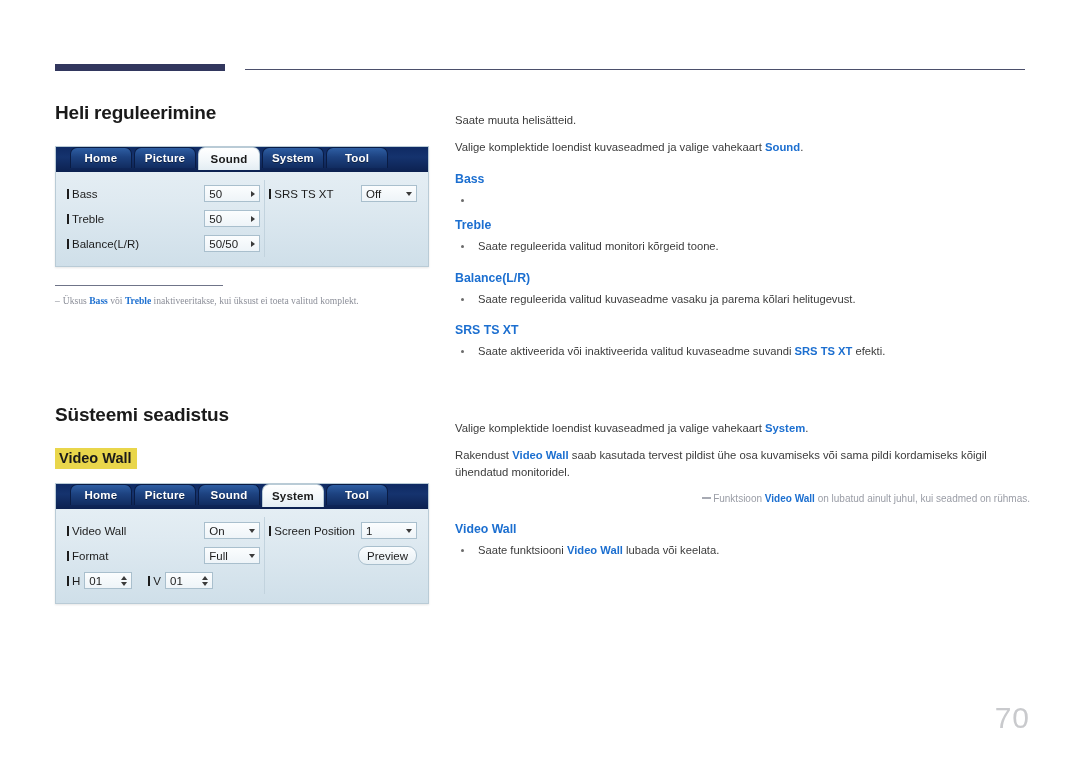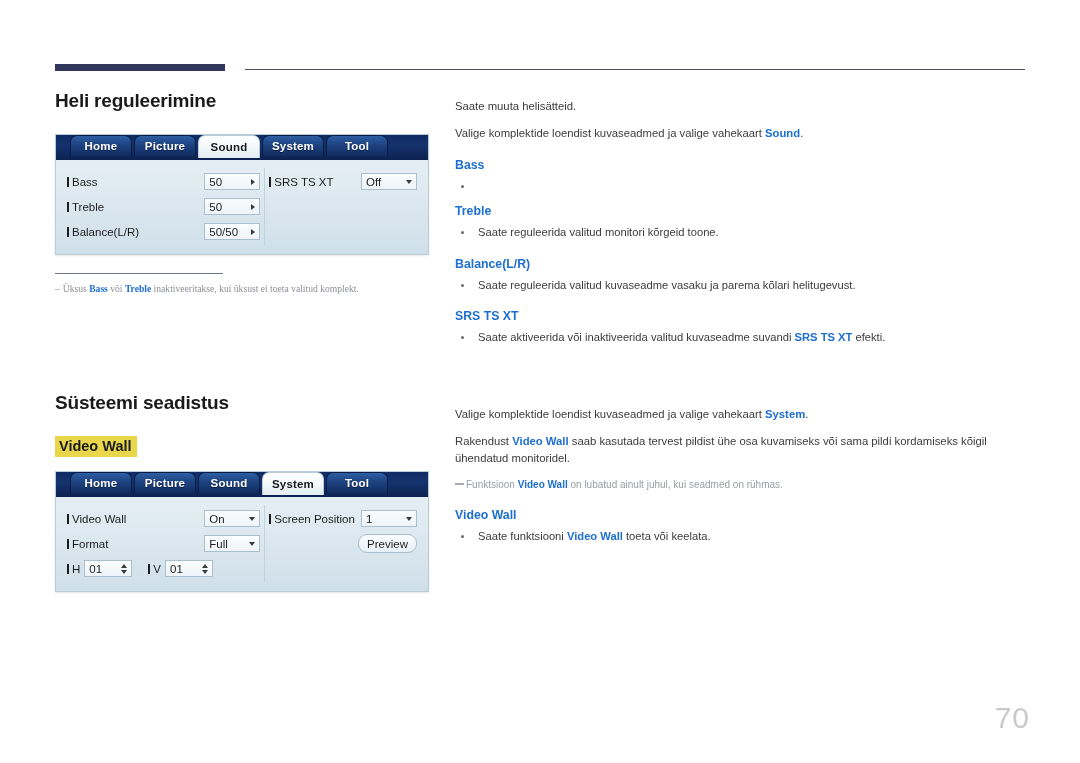--- a/index.html
+++ b/index.html
@@ -31,26 +31,26 @@
   .rule-thin {
     position: absolute;
     left: 245px; top: 69px;
     width: 780px; height: 1px;
     background: #4b4f6b;
   }
 
   
   #left-col {
     position: absolute;
-    left: 55px; top: 90px;
+    left: 55px; top: 102px;
     width: 380px;
   }
   #right-col {
     position: absolute;
-    left: 455px; top: 98px;
+    left: 455px; top: 112px;
     width: 575px;
   }
 
   
   .section-title {
     font-size: 19px;
     font-weight: bold;
     letter-spacing: -0.2px;
     color: #1a1a1a;
     margin: 0 0 22px 0;
@@ -262,20 +262,21 @@
     color: #3b3b3b;
     line-height: 1.5;
   }
   .bullet-text b { color: #1c6fd0; font-weight: bold; }
 
   .note-inline {
     font-size: 10px;
     color: #9a9da6;
     line-height: 1.5;
     margin: 4px 0 0 0;
+    text-align: right;
   }
   .note-inline .dash2 {
     display: inline-block;
     width: 9px;
     border-top: 2px solid #a7aab3;
     vertical-align: middle;
     margin-right: 2px;
     position: relative;
     top: -1px;
   }
@@ -478,18 +479,18 @@
 
   <p class="para"><span>Valige komplektide loendist kuvaseadmed ja valige vahekaart </span><b class="blue">System</b><span>.</span></p>
 
   <p class="para"><span>Rakendust </span><b class="blue">Video Wall</b><span> saab kasutada tervest pildist ühe osa kuvamiseks või sama pildi kordamiseks kõigil ühendatud monitoridel.</span></p>
 
   <p class="note-inline"><span class="dash2"></span><span>Funktsioon </span><b>Video Wall</b><span> on lubatud ainult juhul, kui seadmed on rühmas.</span></p>
 
   <h3 class="item-head">Video Wall</h3>
   <div class="bullet-row">
     <span class="bullet-dot"></span>
-    <span class="bullet-text"><span>Saate funktsiooni </span><b>Video Wall</b><span> toeta või keelata.</span></span>
+    <span class="bullet-text"><span>Saate funktsiooni </span><b>Video Wall</b><span> lubada või keelata.</span></span>
   </div>
 
 </div>
 
 <div id="page-number">70</div>
 
 </body></html>

